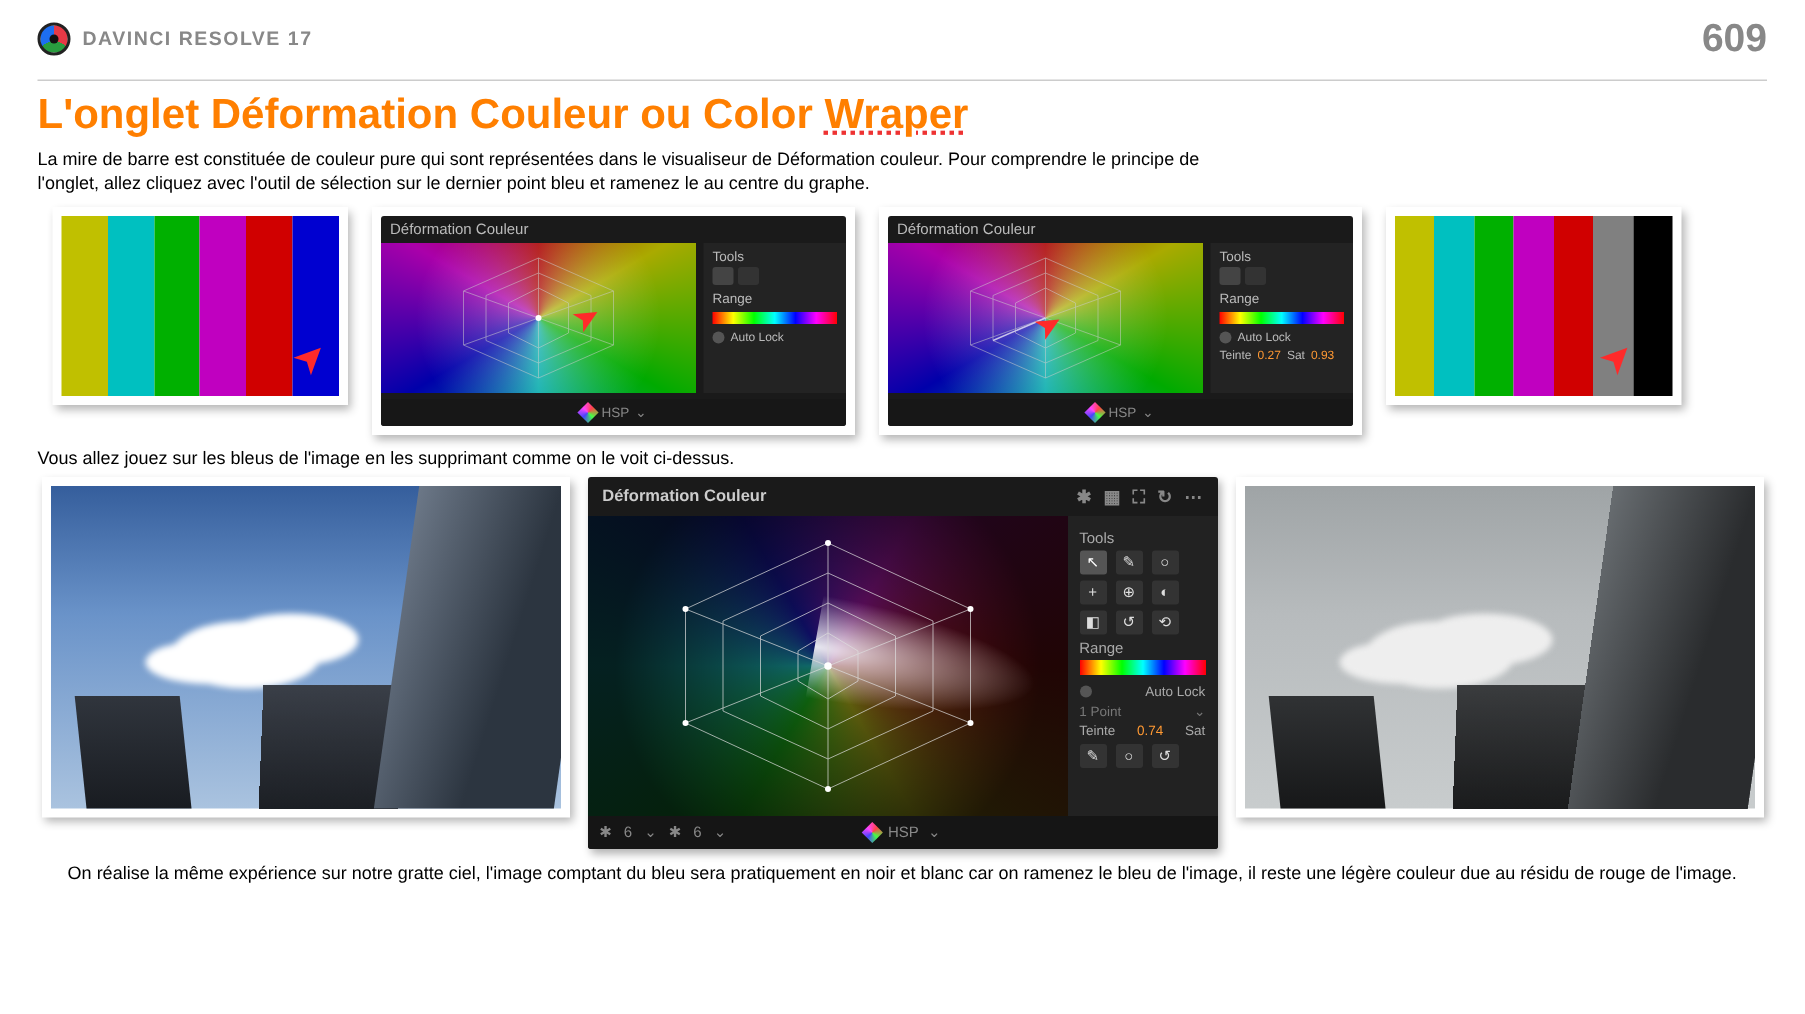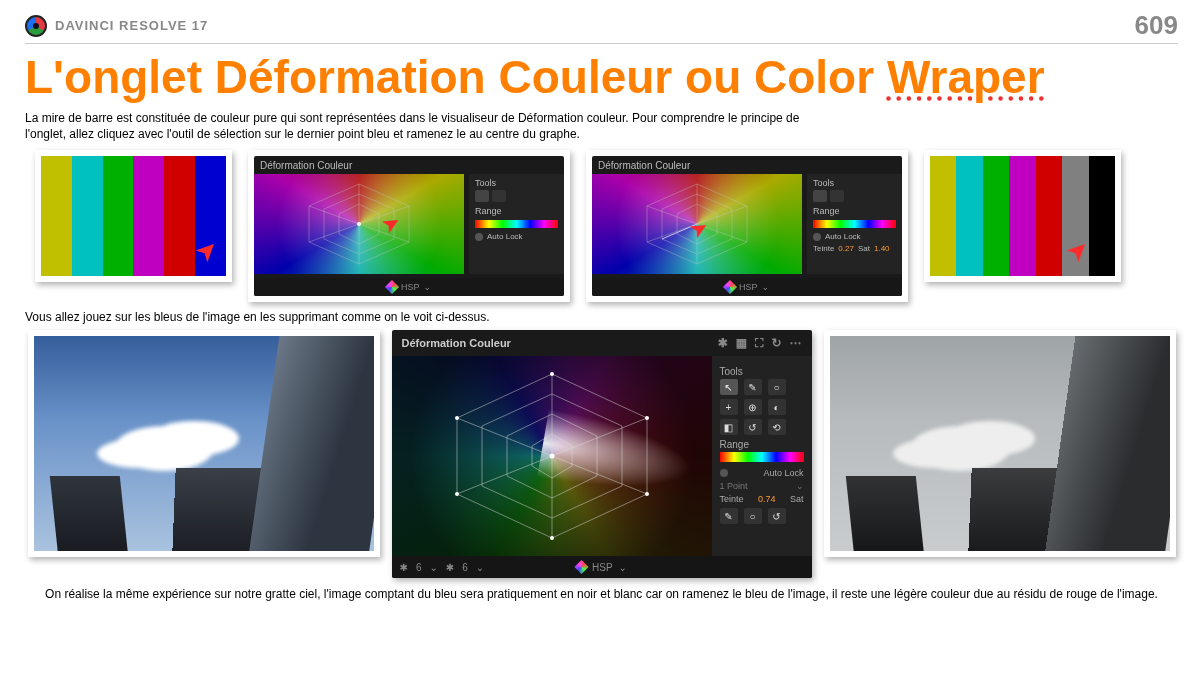--- a/index.html
+++ b/index.html
@@ -1,23 +1,23 @@
 <!DOCTYPE html>
 <html><head>
 <meta charset="utf-8">
 <style>
   * { box-sizing: border-box; margin: 0; padding: 0; }
   body { font-family: -apple-system, Helvetica, Arial, sans-serif; background: #fff; width: 1203px; height: 676px; padding: 10px 25px; font-size: 13px; color: #000; }
-  .header { display: flex; align-items: center; justify-content: space-between; border-bottom: 1px solid #ccc; padding-bottom: 2px; margin-bottom: 6px; }
+  .header { display: flex; align-items: center; justify-content: space-between; border-bottom: 1px solid #ccc; padding-bottom: 12px; margin-bottom: 6px; }
   .header-left { display: flex; align-items: center; gap: 8px; }
   .logo { width: 22px; height: 22px; border-radius: 50%; background: conic-gradient(#e63946 0 120deg, #2a9d3f 120deg 240deg, #1d6ef0 240deg 360deg); border: 2px solid #222; position: relative; }
   .logo::after { content:""; position:absolute; inset:6px; background:#111; border-radius:50%; }
   .app-name { font-size: 13px; letter-spacing: 1px; color: #888; font-weight: 600; }
   .page-num { font-size: 26px; color: #888; font-weight: 700; }
-  h1.title { color: #ff7f00; font-size: 46px; font-weight: 700; margin: 4px 0 6px 0; }
+  h1.title { color: #ff7f00; font-size: 28px; font-weight: 700; margin: 4px 0 6px 0; }
   .title .wraper { text-decoration: underline; text-decoration-style: dotted; text-decoration-color: #e33; }
   .intro { font-size: 12px; line-height: 1.35; max-width: 780px; margin-bottom: 8px; }
   .row1 { display: flex; gap: 16px; justify-content: flex-start; align-items: flex-start; padding: 0 10px; }
   .img-frame { background: #fff; padding: 6px; box-shadow: 2px 3px 6px rgba(0,0,0,.3); }
   
   .bars { width: 185px; height: 120px; display: flex; position: relative; }
   .bars span { flex:1; }
   .bars .arrow { position:absolute; bottom:10px; font-size:26px; color:#ff2a2a; transform: rotate(-45deg); pointer-events:none; }
   .bars.a .arrow { right:8px; }
   .bars.b .arrow { right:26px; }
@@ -165,21 +165,21 @@
             <span style="width:14px;height:12px;background:#444;border-radius:2px"></span>
             <span style="width:14px;height:12px;background:#333;border-radius:2px"></span>
           </div>
         <div>Range</div>
         <div class="rainbow"></div>
         <div style="font-size:8px"><span class="dot"></span><span>Auto Lock</span></div>
         <div style="font-size:8px;margin-top:3px;display:flex;gap:4px">
             <span>Teinte</span>
             <span style="color:#f93">0.27</span>
             <span>Sat</span>
-            <span style="color:#f93">1.40</span>
+            <span style="color:#f93">0.93</span>
           </div>
       </div>
       <div class="footer">
           <span class="diamond"></span>
           <span>HSP</span> 
           <span>⌄</span>
         </div>
     </div>
   </div>
 

